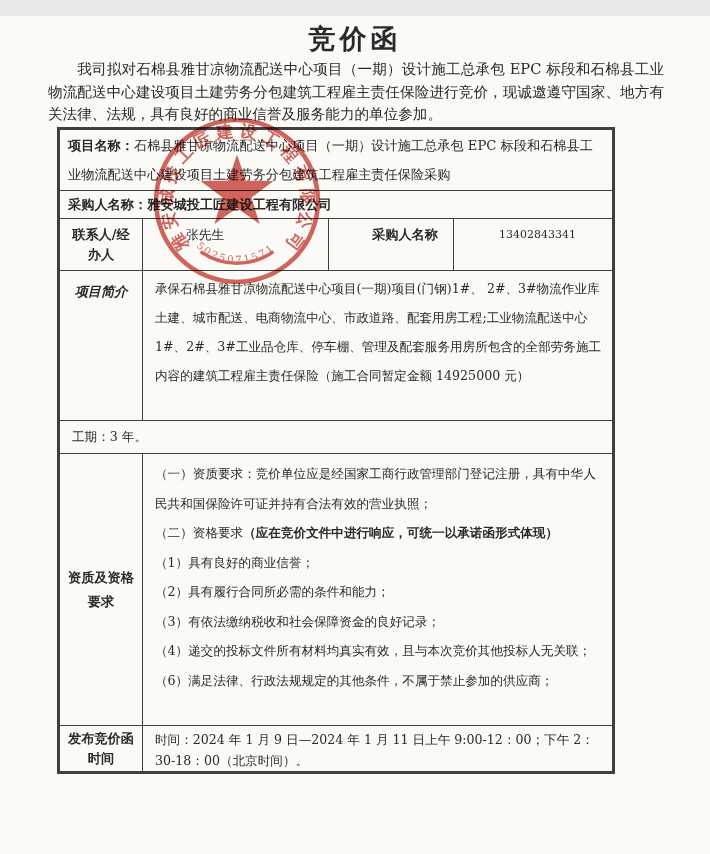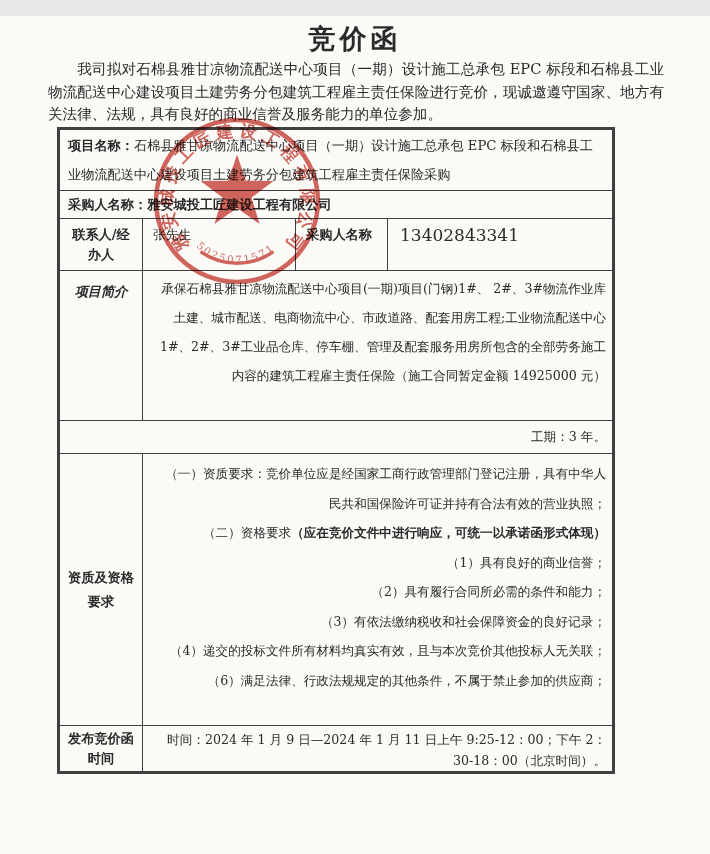--- a/index.html
+++ b/index.html
@@ -27,30 +27,30 @@
   .row:first-child { border-top:none; }
   .cell { box-sizing:border-box; }
   
   .lc {
     width:83px; flex:0 0 83px; border-right:1px solid #3f3f3f;
     font-weight:700; font-size:13.2px; line-height:24px;
     display:flex; flex-direction:column; justify-content:center; align-items:center;
     text-align:center; padding:2px 6px;
   }
   
-  .cc { flex:1 1 auto; font-size:12.6px; line-height:29px; padding:0 6px 0 12px;text-align:right; }
+  .cc { flex:1 1 auto; font-size:12.6px; line-height:29px; padding:0 6px 0 12px; }
   
   .r1 { height:60px; padding:1px 8px 0 8px; font-size:13.2px; line-height:29px; display:block; }
   .r1 .inline-label { font-weight:700; }
   .r2 { height:28px; padding:0 8px; font-size:13.2px; line-height:27px; font-weight:700; display:block; }
-  .r3 { height:52px; }
+  .r3 { height:52px;gap:33px; }
   .r3 .lc { justify-content:space-around; line-height:20px; padding:3px 6px; }
   .r3 .c2 { width:153px; flex:0 0 153px; border-right:1px solid #3f3f3f; font-size:12.8px; padding:7px 4px 0 10px; line-height:18px; }
   .r3 .c3 { width:92px; flex:0 0 92px; border-right:1px solid #3f3f3f; font-weight:700; font-size:13.2px; padding:7px 4px 0 10px; line-height:18px; }
-  .r3 .c4 { flex:1 1 auto; font-size:17px; padding:7px 4px 0 12px; line-height:18px; }
+  .r3 .c4 { flex:1 1 auto; font-size:11px; padding:7px 4px 0 12px; line-height:18px; }
   .r4 { height:150px; }
   .r4 .lc { justify-content:flex-start; padding-top:9px;font-style:italic; }
   .r4 .cc { padding-top:3px; }
   .r5 { height:92px; }
   .r5 .cc { display:flex; align-items:center; }
   .r6 { height:33px; }
   .r6 .cc { line-height:32px; }
   .r7 { height:272px; }
   .r7 .cc { padding-top:5px; line-height:29.5px; }
   .r8 { height:46px; }
@@ -108,21 +108,21 @@
         <div class="qline">（1）具有良好的商业信誉；</div>
         <div class="qline">（2）具有履行合同所必需的条件和能力；</div>
         <div class="qline">（3）有依法缴纳税收和社会保障资金的良好记录；</div>
         <div class="qline">（4）递交的投标文件所有材料均真实有效，且与本次竞价其他投标人无关联；</div>
         <div class="qline">（6）满足法律、行政法规规定的其他条件，不属于禁止参加的供应商；</div>
       </div>
     </div>
 
     <div class="row r8">
       <div class="lc cell">发布竞价函时间</div>
-      <div class="cc cell">时间：2024 年 1 月 9 日—2024 年 1 月 11 日上午 9:25-12：00；下午 2：30-18：00（北京时间）。</div>
+      <div class="cc cell">时间：2024 年 1 月 9 日—2024 年 1 月 11 日上午 9:00-12：00；下午 2：30-18：00（北京时间）。</div>
     </div>
 
   </div>
 
   <svg class="stamp" viewBox="0 0 176 176" xmlns="http://www.w3.org/2000/svg">
     <defs>
       <path id="arcTop" d="M 42.7,133.3 A 64,64 0 1 1 133.3,133.3" fill="none"></path>
       <path id="arcNum" d="M 40,124 A 58,58 0 0 0 136,124" fill="none"></path>
     </defs>
     <circle cx="88" cy="88" r="80" fill="none" stroke="#c63a30" stroke-width="4.5"></circle>

